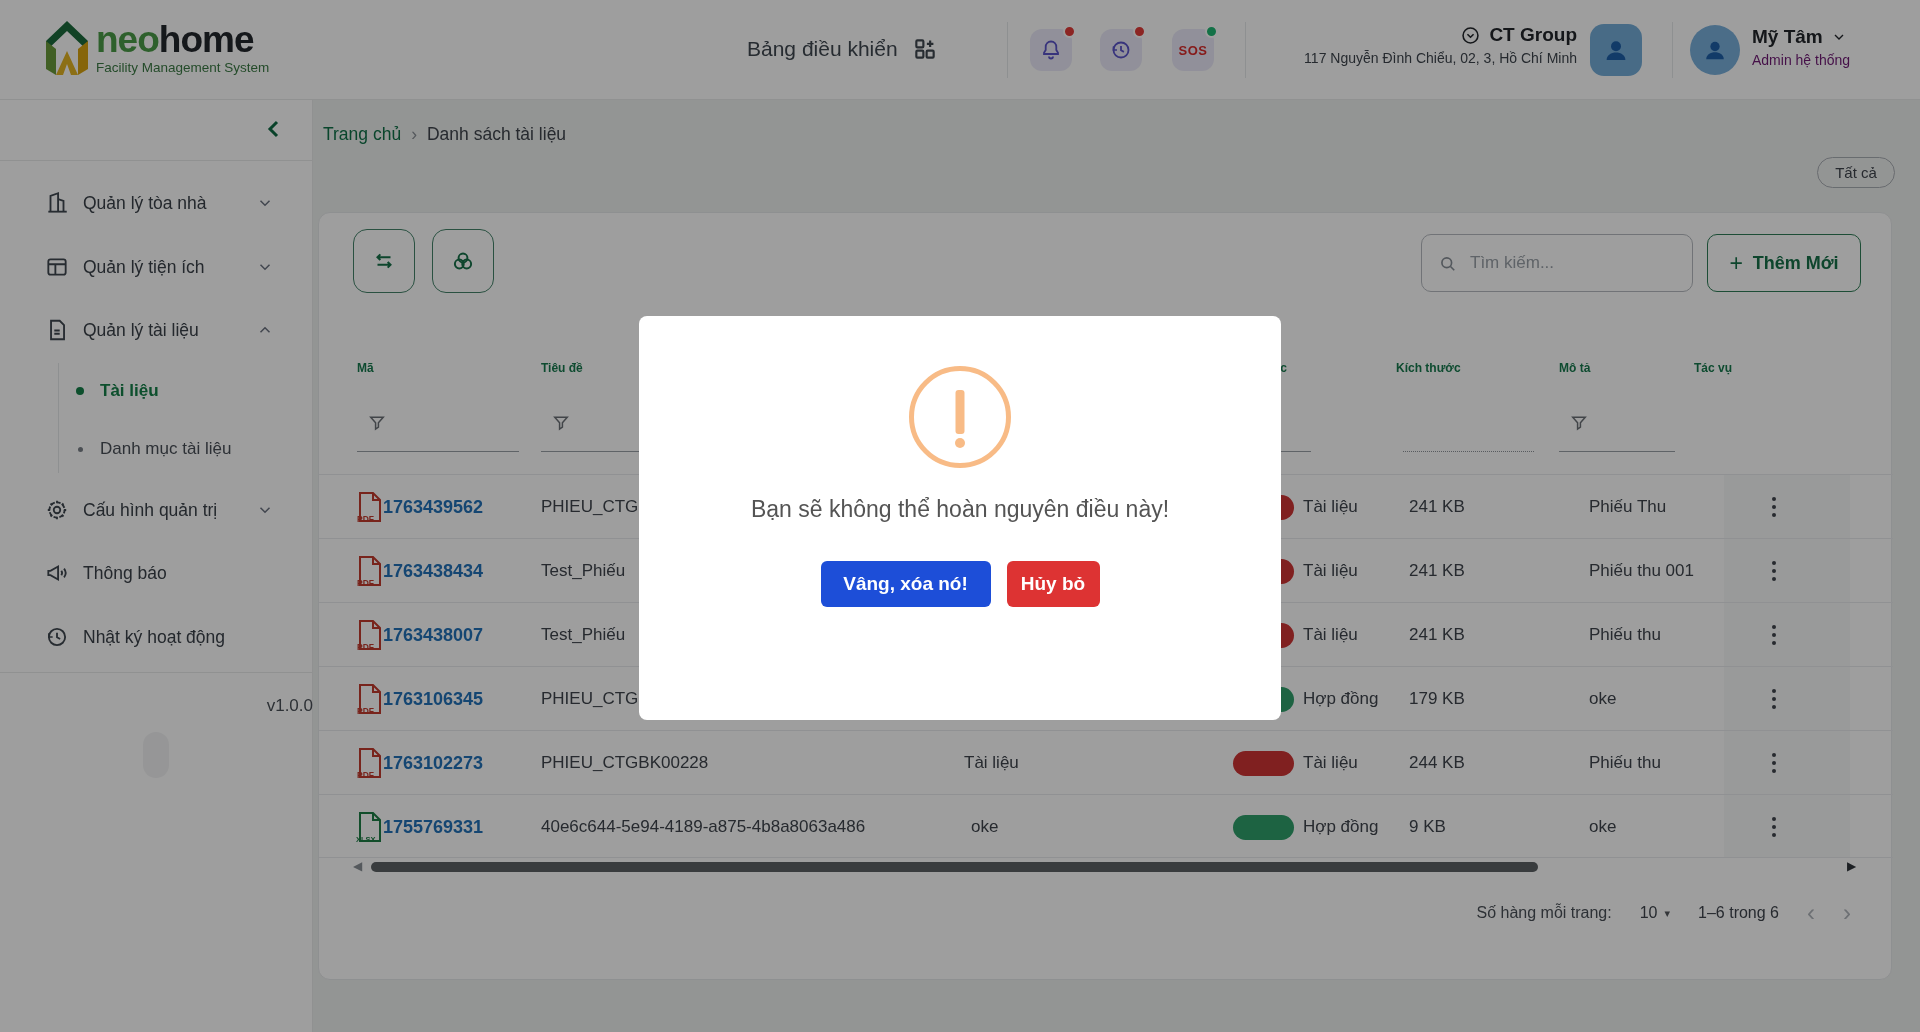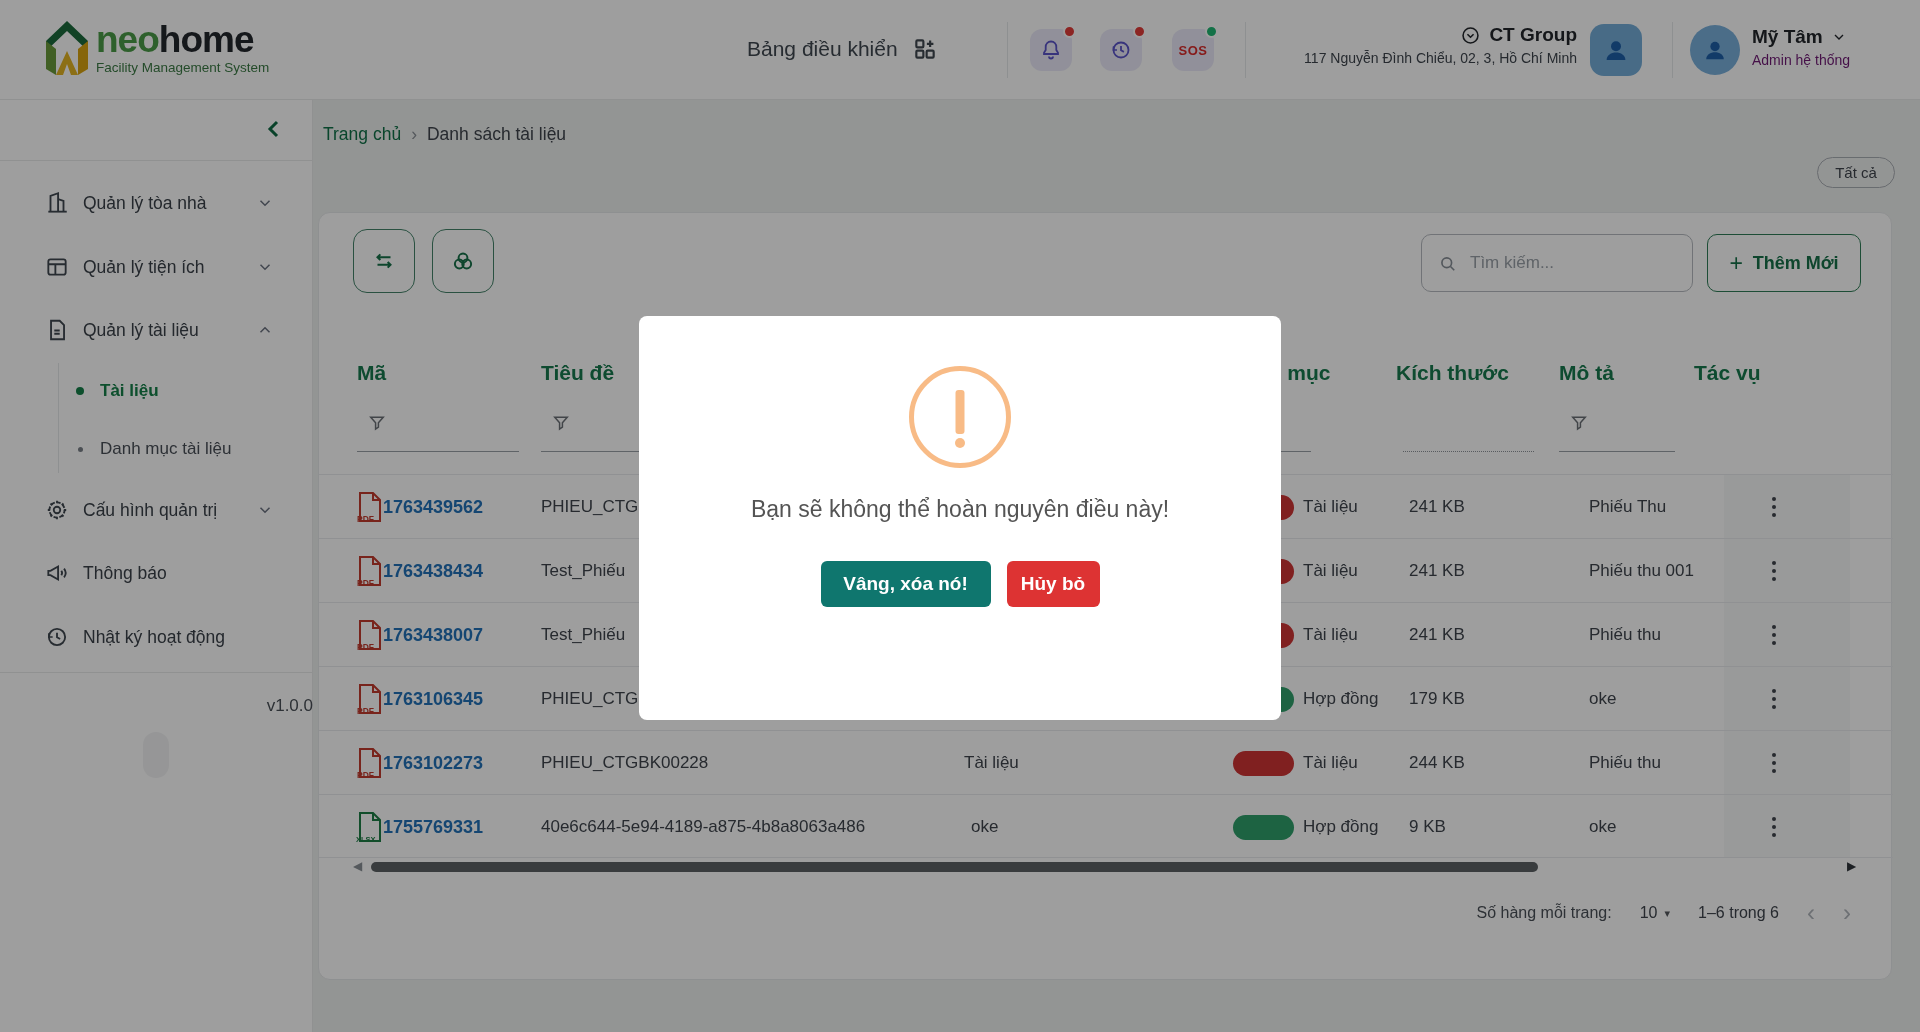--- a/index.html
+++ b/index.html
@@ -60,21 +60,21 @@
   .card { position:absolute; left:5px; top:112px; width:1574px; height:768px; background:#fff; border:1px solid #e6e8ea; border-radius:12px; }
 
   .tool-iconbtn { position:absolute; top:16px; width:62px; height:64px; border:1px solid #44836a; border-radius:14px; display:flex; align-items:center; justify-content:center; color:#17714a; cursor:pointer; background:#fff; }
   .search-box { position:absolute; left:1102px; top:21px; width:272px; height:58px; border:1px solid #b6bac0; border-radius:10px; }
   .search-box svg { position:absolute; left:16px; top:19px; color:#878e96; }
   .search-box input { position:absolute; left:48px; top:0; width:210px; height:56px; border:none; outline:none; font-size:17px; color:#3f454d; font-family:"Liberation Sans", sans-serif; background:transparent; }
   .search-box input::placeholder { color:#9aa1a8; }
   .add-btn { position:absolute; left:1388px; top:21px; width:154px; height:58px; border:1px solid #2f7d57; border-radius:10px; background:#fff; display:flex; align-items:center; justify-content:center; gap:10px; color:#17714a; font-size:18px; font-weight:600; cursor:pointer; }
   .add-plus { font-size:23px; font-weight:400; }
 
-  .th { position:absolute; top:148px; font-size:21px; font-weight:700; color:#177a4e; }
+  .th { position:absolute; top:148px; font-size:12px; font-weight:700; color:#177a4e; }
   .funnel { position:absolute; top:200px; color:#6b7076; cursor:pointer; }
   .fline { position:absolute; top:238px; height:1px; background:#9aa0a6; }
   .fline-dotted { position:absolute; top:238px; height:0; border-bottom:1px dotted #8e949a; }
 
   .action-band { position:absolute; left:1405px; top:261px; width:126px; height:384px; background:#f7f8f9; }
   .trow { position:absolute; left:0; width:1574px; height:64px; border-top:1px solid #e9ebee; }
   .trow-last { border-bottom:1px solid #e9ebee; }
   .cell { position:absolute; top:0; height:64px; display:flex; align-items:center; font-size:17px; color:#3f454d; white-space:nowrap; }
   .c-icon { left:37px; }
   .c-code { left:64px; font-size:18px; font-weight:600; color:#2272b9; cursor:pointer; }
@@ -113,21 +113,21 @@
   
   .overlay { position:absolute; left:0; top:0; width:1920px; height:1032px; background:rgba(0,0,0,.38); z-index:10; }
   .modal { position:absolute; left:639px; top:316px; width:642px; height:404px; background:#fff; border-radius:8px; z-index:11; text-align:center; }
   .warn-circle { position:relative; width:102px; height:102px; margin:50px auto 0; border:5px solid #f8bb86; border-radius:50%; }
   .warn-bar { position:absolute; left:50%; top:19px; transform:translateX(-50%); width:9px; height:44px; background:#f8bb86; border-radius:3px; }
   .warn-dot { position:absolute; left:50%; bottom:15px; transform:translateX(-50%); width:10px; height:10px; background:#f8bb86; border-radius:50%; }
   .modal-title { margin-top:40px; font-size:30px; font-weight:600; color:#595959; }
   .modal-msg { margin-top:28px; font-size:23px; color:#545454; }
   .modal-btns { margin-top:38px; display:flex; justify-content:center; gap:16px; }
   .btn { height:46px; border:none; border-radius:6px; color:#fff; font-size:19px; font-weight:600; font-family:"Liberation Sans", sans-serif; cursor:pointer; }
-  .btn-confirm { width:170px; background:#0f766e; }
+  .btn-confirm { width:170px; background:#1d4ed8; }
   .btn-cancel { width:93px; background:#dd3333; }
 </style>
 </head>
 <body>
 
 <div class="screen">
 
   <div class="header">
     <div class="logo">
       <svg width="58" height="62" viewBox="0 0 58 62">

